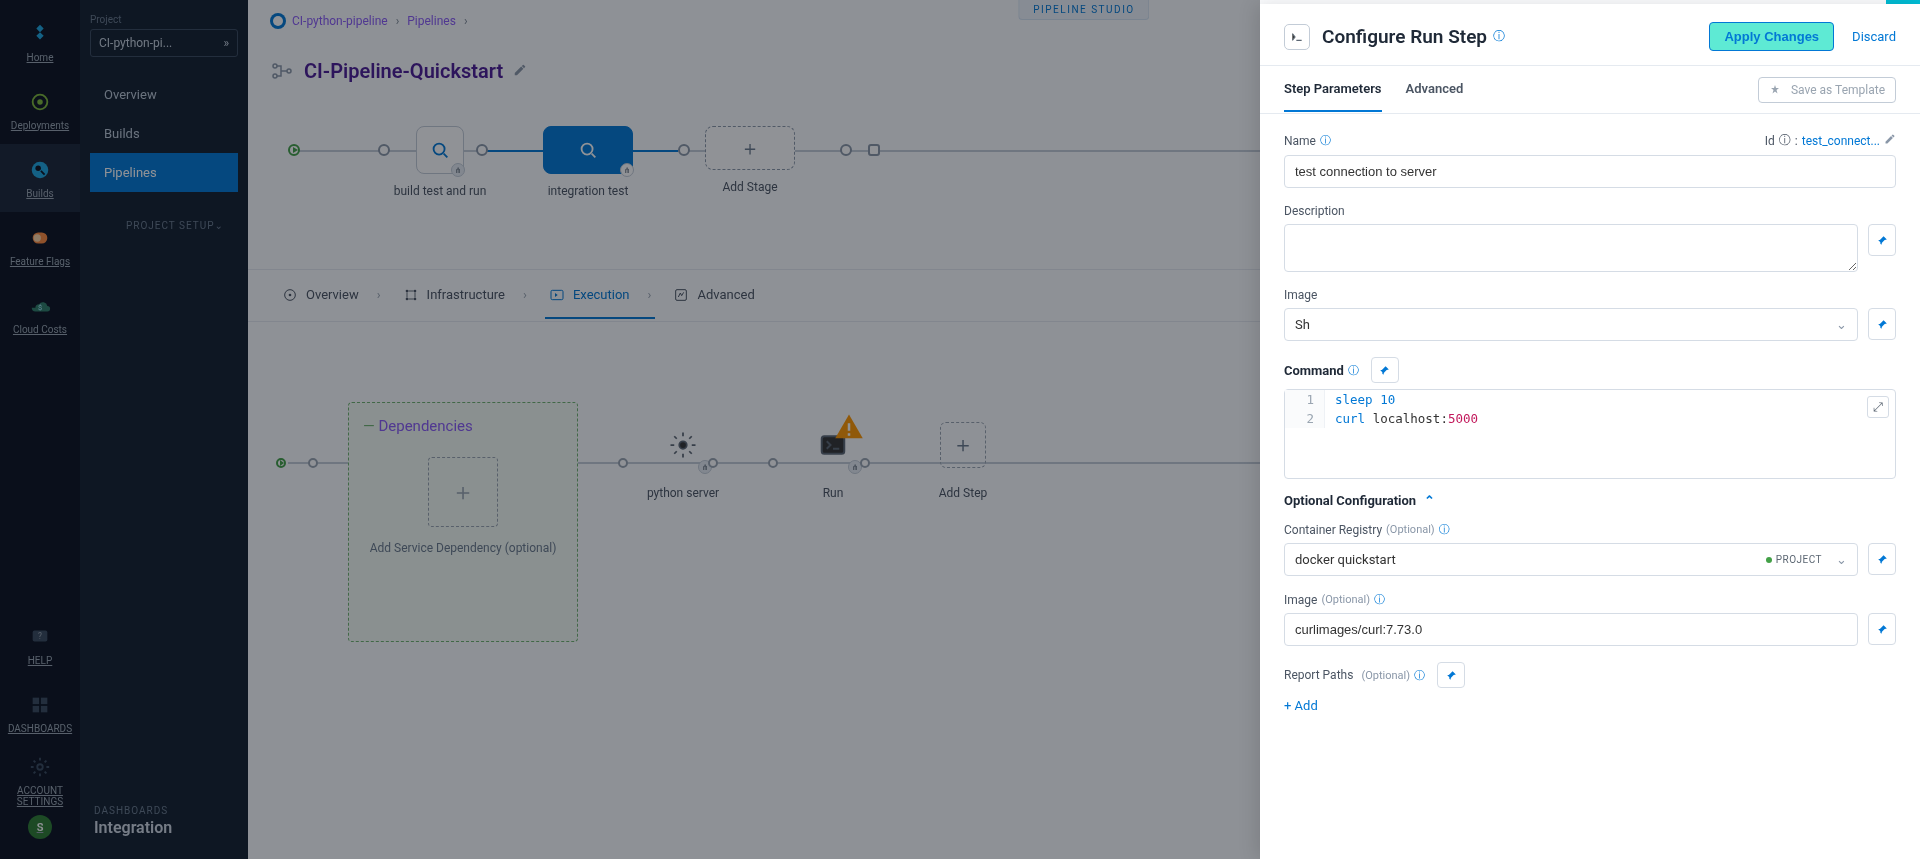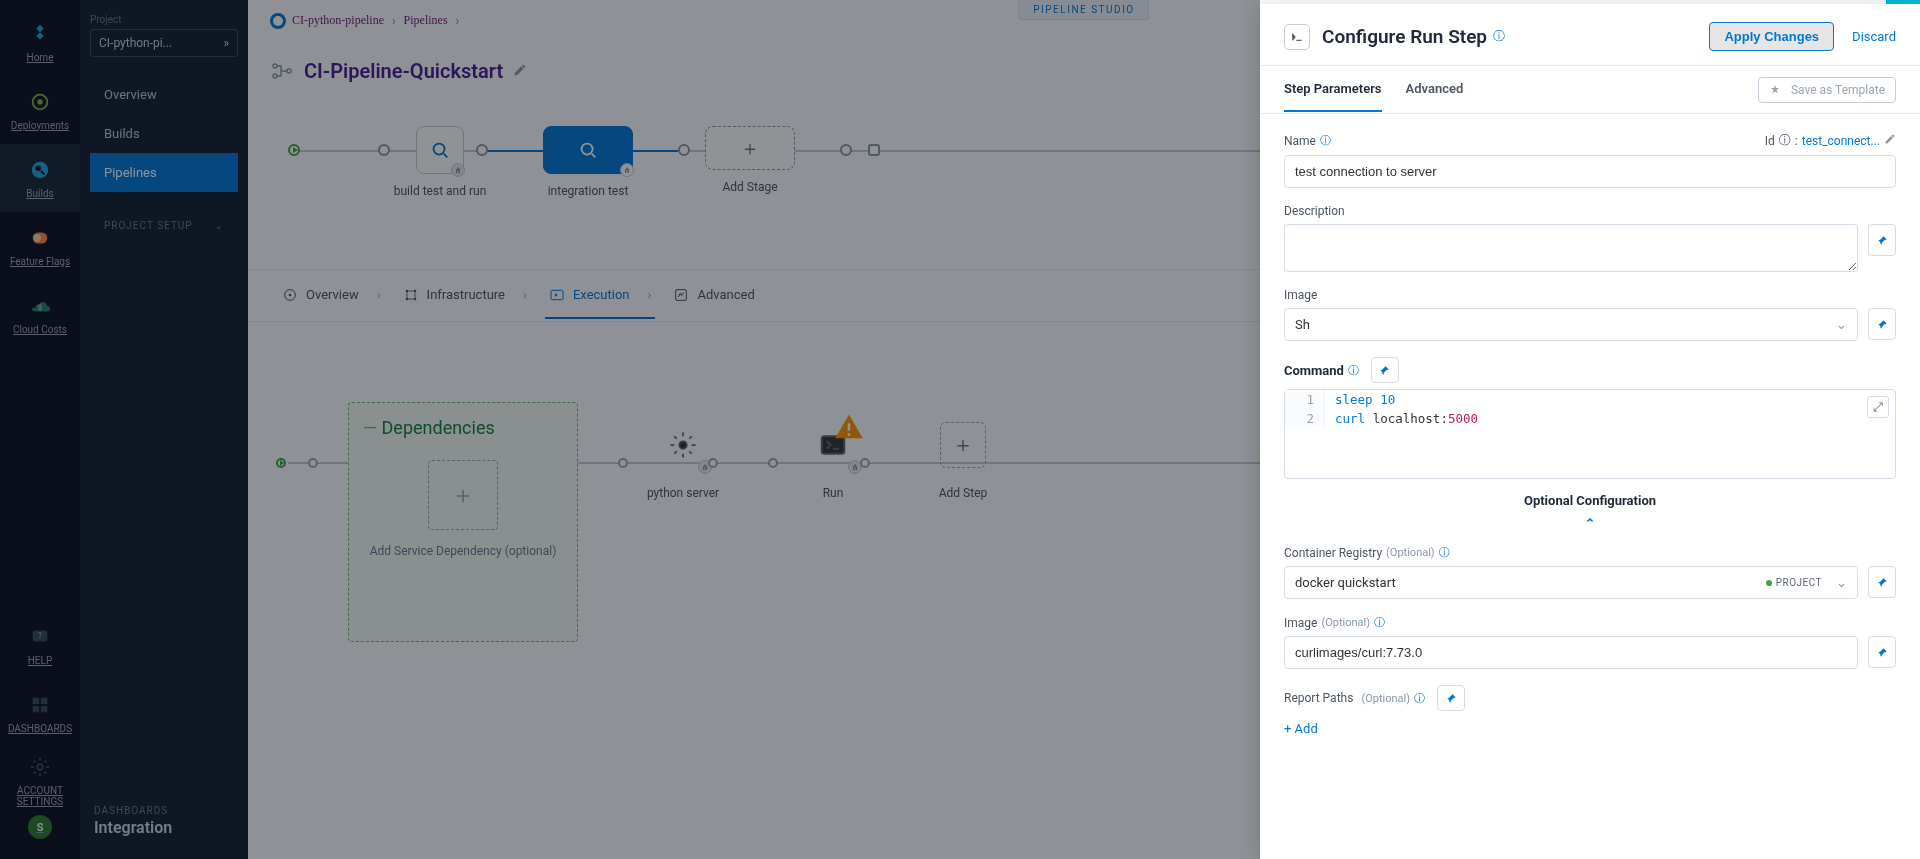--- a/index.html
+++ b/index.html
@@ -19,32 +19,32 @@
 .rail-avatar { width:24px; height:24px; border-radius:50%; background:#2e7d32; color:#fff; display:flex; align-items:center; justify-content:center; font-size:11px; font-weight:600; margin-bottom:12px; }
 
 
 .sidebar { width:168px; background:#13202f; color:#bac6d3; flex-shrink:0; display:flex; flex-direction:column; z-index:5; }
 .sidebar-top { padding:14px 10px 6px; }
 .sb-label { color:#6a7a8c; font-size:10px; margin-bottom:4px; }
 .sb-project { border:1px solid #3a4a5e; border-radius:3px; padding:6px 8px; display:flex; align-items:center; justify-content:space-between; color:#c6d0dc; font-size:12px; cursor:pointer; }
 .sb-list { margin-top:18px; display:flex; flex-direction:column; }
 .sb-item { padding:12px 14px; font-size:13px; color:#bac6d3; cursor:pointer; }
 .sb-item.active { background:#0278d5; color:#fff; }
-.sb-setup { margin-top:18px; padding:10px 14px; color:#6a7a8c; font-size:10px; letter-spacing:1px; display:flex; justify-content:space-between; align-items:center; cursor:pointer; }
+.sb-setup { margin-top:18px; padding:10px 14px; color:#6a7a8c; font-size:10px; letter-spacing:1px; display:flex; justify-content:flex-end; align-items:center; cursor:pointer; }
 .sidebar-bottom { margin-top:auto; padding:16px 14px 22px; }
 .sb-cont { color:#6a7a8c; font-size:10px; letter-spacing:1px; }
 .sb-int { color:#cfd8e2; font-size:16px; font-weight:600; margin-top:2px; }
 
 
 .main { flex:1; background:#fcfdff; display:flex; flex-direction:column; position:relative; z-index:5; min-width:0; }
 
 
 .crumb-bar { height:42px; display:flex; align-items:center; padding:0 22px; color:#0278d5; font-size:12px; position:relative; border-bottom:1px solid transparent; }
 .crumb-bar .pill { position:absolute; left:50%; top:0; transform:translateX(-50%); background:#eef4fb; border:1px solid #d5e3f2; border-top:none; border-radius:0 0 4px 4px; padding:4px 14px; font-size:10px; letter-spacing:1.5px; color:#0278d5; }
-.crumb-bar .crumb-link { color:#701a75; cursor:pointer;font-family:Liberation Serif, serif; }
+.crumb-bar .crumb-link { color:#8b5cf6; cursor:pointer; }
 .crumb-bar .sep { color:#7b8793; margin:0 8px; }
 .crumb-bar .crumb-icon { width:16px; height:16px; border-radius:50%; background:#0278d5; display:inline-flex; align-items:center; justify-content:center; margin-right:6px; }
 .crumb-bar .crumb-icon svg{ width:10px;height:10px;fill:#fff;}
 .close-tab { position:absolute; right:0; top:0; width:34px; height:34px; background:#00bcd4; color:#fff; display:flex; align-items:center; justify-content:center; font-size:18px; cursor:pointer; }
 
 
 .title-row { height:58px; display:flex; align-items:center; padding:0 22px; }
 .title-row .flow-icon { width:24px; height:24px; margin-right:10px; color:#8a97a8; }
 .title-row h1 { font-size:20px; font-weight:600; color:#4c1d95; }
 .title-row .edit-icon { margin-left:10px; color:#8a97a8; cursor:pointer; }
@@ -74,21 +74,21 @@
 .stage-tabs { height:52px; display:flex; align-items:center; padding:0 30px; gap:14px; border-bottom:1px solid #e5eaf0; }
 .stab { display:flex; align-items:center; gap:8px; color:#4b5563; font-size:13px; cursor:pointer; padding:14px 4px; border-bottom:2px solid transparent; }
 .stab.active { color:#0278d5; border-bottom-color:#0278d5; }
 .stab .chev { color:#9aa5b1; margin-left:10px; }
 .stab svg{width:16px;height:16px;}
 
 
 .exec-canvas { flex:1; position:relative; padding:40px 30px; overflow:hidden; }
 .exec-track-line { position:absolute; top:140px; left:40px; right:120px; height:2px; background:#c3ccd7; }
 .dep-box { position:absolute; top:80px; left:100px; width:230px; height:240px; border:1px dashed #6fb36f; background:#f4fbf4; border-radius:4px; padding:14px; }
-.dep-title { color:#15803d; font-size:18px; }
+.dep-title { color:#8b5cf6; font-size:15px; }
 .dep-title::before { content:'— '; color:#6fb36f; }
 .dep-add { margin:22px auto 0; width:70px; height:70px; border:1px dashed #9aa5b1; border-radius:4px; display:flex; align-items:center; justify-content:center; font-size:24px; color:#9aa5b1; cursor:pointer; }
 .dep-label { text-align:center; color:#6a7a8c; font-size:12px; margin-top:14px; }
 .estep { position:absolute; top:100px; width:110px; display:flex; flex-direction:column; align-items:center; }
 .estep .ico { width:46px; height:46px; border-radius:6px; display:flex; align-items:center; justify-content:center; position:relative; cursor:pointer; }
 .estep .ico.dashed { border:1px dashed #9aa5b1; }
 .estep .ico svg{width:30px;height:30px;}
 .estep .subbadge{position:absolute;right:-6px;bottom:-6px;width:14px;height:14px;border-radius:50%;background:#e6ecf3;border:1px solid #c3ccd7;display:flex;align-items:center;justify-content:center;font-size:8px;color:#5c6773;}
 .estep .warn{position:absolute;right:-8px;top:-10px;}
 .estep-label { margin-top:18px; font-size:12px; color:#4b5563; text-align:center; }
@@ -96,21 +96,21 @@
 .small-dot.play{border-color:#43a047;}
 .small-dot.play::after{content:'';position:absolute;left:2px;top:0px;border-left:4px solid #43a047;border-top:3px solid transparent;border-bottom:3px solid transparent;}
 
 
 .panel { position:absolute; right:0; top:4px; bottom:0; width:660px; background:#fff; z-index:20; display:flex; flex-direction:column; box-shadow:-4px 0 18px rgba(0,0,0,.12); }
 .panel-head { padding:18px 24px 14px; display:flex; align-items:center; border-bottom:1px solid #e5eaf0; }
 .panel-head .ph-icon { width:26px; height:26px; border:1px solid #c3ccd7; border-radius:5px; display:flex; align-items:center; justify-content:center; margin-right:12px; }
 .panel-head h2 { font-size:19px; font-weight:600; color:#1f2937; }
 .panel-head .info{ margin-left:6px; color:#0278d5; font-size:12px; }
 .panel-head .actions { margin-left:auto; display:flex; align-items:center; gap:18px; }
-.btn-outline { border:1px solid #0278d5; color:#0278d5; background:#e5e5e5; padding:6px 14px; border-radius:4px; font-size:13px; font-weight:600; cursor:pointer; }
+.btn-outline { border:1px solid #0278d5; color:#0278d5; background:#5eead4; padding:6px 14px; border-radius:4px; font-size:13px; font-weight:600; cursor:pointer; }
 .link { color:#0278d5; font-size:13px; cursor:pointer; }
 
 .panel-tabs { display:flex; align-items:center; padding:0 24px; border-bottom:1px solid #e5eaf0; height:48px; }
 .ptab { padding:14px 0; margin-right:24px; font-size:13px; font-weight:600; color:#4b5563; cursor:pointer; border-bottom:2px solid transparent; }
 .ptab.active { color:#1f2937; border-bottom-color:#0278d5;text-align:center; }
 .save-tpl { margin-left:auto; border:1px solid #c3ccd7; border-radius:4px; padding:5px 10px; color:#9aa5b1; font-size:12px; display:flex; align-items:center; gap:10px; cursor:pointer; }
 
 .panel-body { flex:1; overflow-y:auto; padding:18px 24px 24px; }
 .field-label { font-size:12px; color:#4b5563; display:flex; align-items:center; gap:4px; margin-bottom:6px; }
 .field-label .info-ic { color:#0278d5; font-size:11px; cursor:pointer; }
@@ -124,21 +124,21 @@
 .id-block{ margin-left:auto; font-size:12px; color:#4b5563; display:flex; align-items:center; gap:4px;}
 .id-block .idval{color:#0278d5; max-width:110px; overflow:hidden; text-overflow:ellipsis; white-space:nowrap;}
 
 .code-box { border:1px solid #d5dce5; border-radius:4px; font-family:ui-monospace,Menlo,monospace; font-size:12.5px; background:#fff; position:relative; min-height:90px; }
 .code-box .ln { display:flex; }
 .code-box .gut { width:40px; text-align:right; padding:2px 10px 2px 0; color:#9aa5b1; border-right:1px solid #eef1f5; background:#fafbfc; }
 .code-box .cl { padding:2px 10px; white-space:pre; }
 .code-box .kw{color:#0278d5;} .code-box .num{color:#c2185b;}
 .code-expand { position:absolute; right:6px; top:6px; width:22px; height:22px; border:1px solid #d5dce5; border-radius:3px; display:flex; align-items:center; justify-content:center; cursor:pointer; color:#5c6773;}
 
-.section-title { font-size:13px; font-weight:700; color:#1f2937; display:flex; align-items:center; gap:8px; margin:14px 0 14px; cursor:pointer;flex-direction:column; }
+.section-title { font-size:13px; font-weight:700; color:#1f2937; display:flex; align-items:center; gap:8px; margin:14px 0 14px; cursor:pointer; }
 .optional { color:#8a97a8; font-size:11px; font-weight:400; }
 .reg-select { display:flex; align-items:center; gap:8px; }
 .reg-badge { font-size:10px; letter-spacing:.5px; color:#5c6773; display:flex; align-items:center; gap:4px;}
 .reg-badge::before{content:'';width:6px;height:6px;border-radius:50%;background:#43a047;}
 .add-link { color:#0278d5; font-size:13px; cursor:pointer; margin-top:4px; display:inline-block; }
 
 .panel::-webkit-scrollbar{width:10px;} .panel-body::-webkit-scrollbar{width:10px;}
 .panel-body::-webkit-scrollbar-thumb{background:#c3ccd7;border-radius:5px;}
 
 svg{fill:currentColor;}

